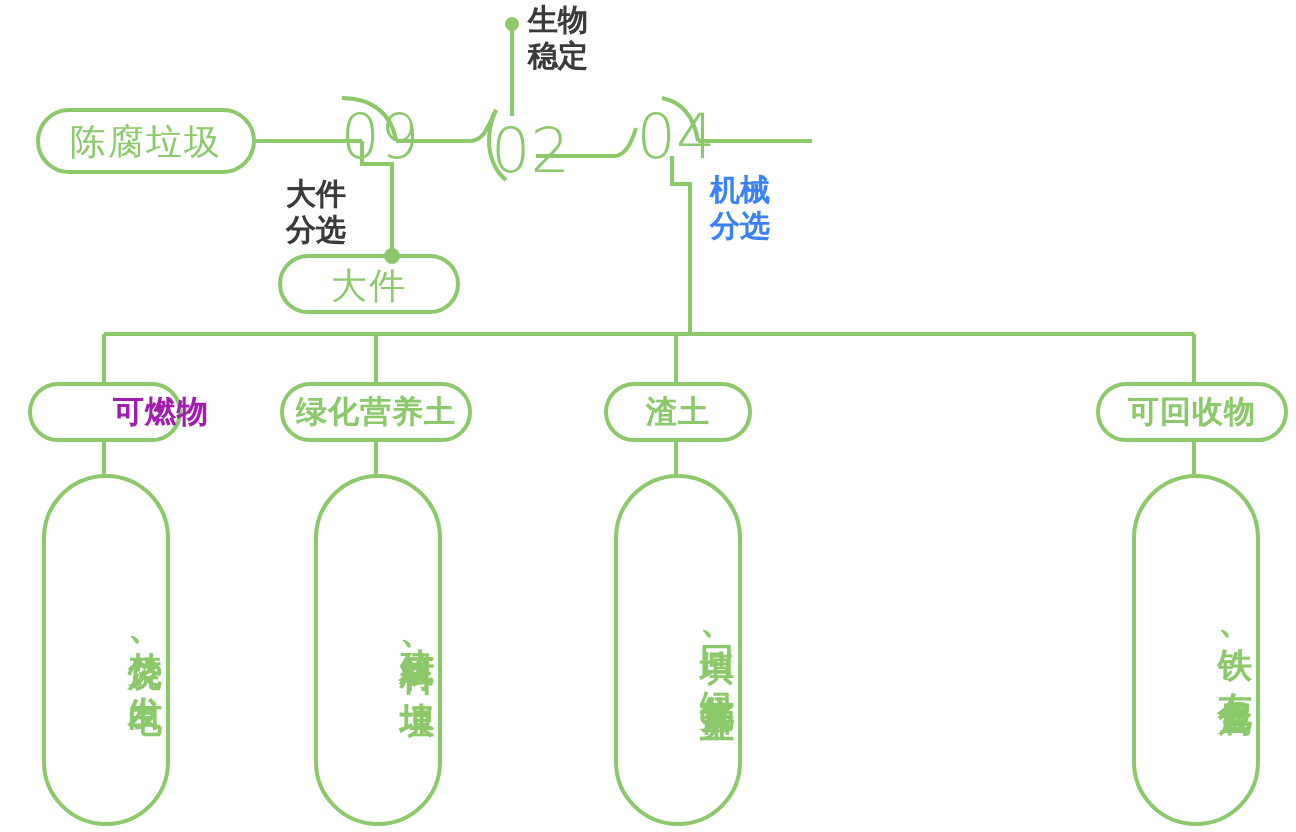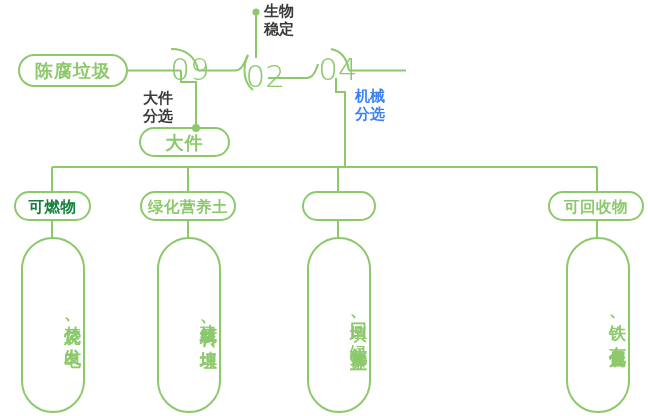--- a/index.html
+++ b/index.html
@@ -50,21 +50,21 @@
   .pill-text {
     color: #8cc96b;
     font-size: 15.5px;
     font-weight: 700;
     text-align: center;
     letter-spacing: 0.5px;
   }
   .pill-text-lg {
     color: #8cc96b;
     font-size: 18px;
-    font-weight: 700;
+    font-weight: 400;
     text-align: center;
     letter-spacing: 1px;
   }
   .vbox-text {
     color: #8cc96b;
     font-size: 17px;
     font-weight: 700;
     writing-mode: vertical-rl;
     text-orientation: upright;
     letter-spacing: 2px;
@@ -137,22 +137,23 @@
   <div class="lbl stage-num" style="left: 170px; top: 51px; width: 40px; text-align: center; color: rgb(140, 201, 107);">09</div>
   <div class="lbl stage-num" style="left: 245px; top: 58px; width: 40px; text-align: right; color: rgb(140, 201, 107);">02</div>
   <div class="lbl stage-num" style="left: 318px; top: 51px; width: 40px; text-align: center; color: rgb(140, 201, 107);">04</div>
 
   <div class="lbl annot" style="left: 127px; top: 89px; width: 62px; color: rgb(58, 58, 58);">大件<br>分选</div>
   <div class="lbl annot" style="left: 264px; top: 2px; width: 62px; text-align: left; color: rgb(58, 58, 58);">生物<br>稳定</div>
   <div class="lbl annot" style="left: 355px; top: 87px; width: 62px; text-align: left; color: #3b82f6;">机械<br>分选</div>
 
   <div class="lbl pill-text-lg" style="left: 140px; top: 133px; width: 89px; color: rgb(140, 201, 107);">大件</div>
 
-  <div class="lbl pill-text" style="left: 15px; top: 198px; width: 75px; color: #15803d;">可燃物</div>
+  <div class="lbl pill-text" style="left: 15px; top: 198px; width: 75px; color: #a21caf; padding-left: 28px;">可燃物</div>
   <div class="lbl pill-text" style="left: 141px; top: 198px; width: 94px; color: rgb(140, 201, 107);">绿化营养土</div>
+  <div class="lbl pill-text" style="left: 303px; top: 198px; width: 72px; color: rgb(140, 201, 107);">渣土</div>
   <div class="lbl pill-text" style="left: 549px; top: 198px; width: 94px; color: rgb(140, 201, 107);">可回收物</div>
 
   <div class="vbox-text" style="left: 22px; top: 238px; width: 62px; height: 174px; color: rgb(140, 201, 107);">焚烧、发电</div>
   <div class="vbox-text" style="left: 158px; top: 238px; width: 62px; height: 174px; color: rgb(140, 201, 107);">建筑材料、填埋</div>
   <div class="vbox-text" style="left: 308px; top: 238px; width: 62px; height: 174px; color: rgb(140, 201, 107);">回填、绿化营养土</div>
   <div class="vbox-text" style="left: 567px; top: 238px; width: 62px; height: 174px; color: rgb(140, 201, 107);">铁、有色金属</div>
 
 </div>
 
 </body></html>

